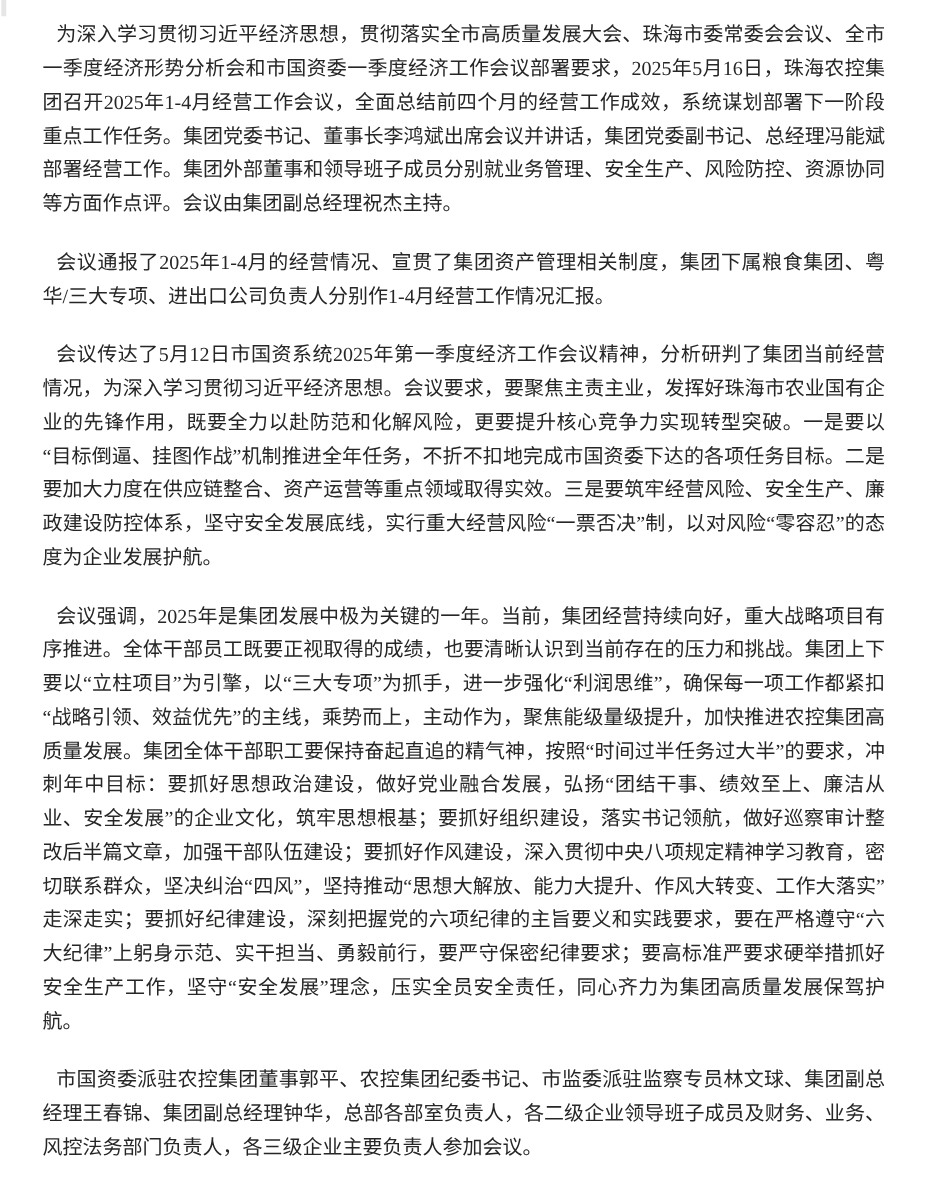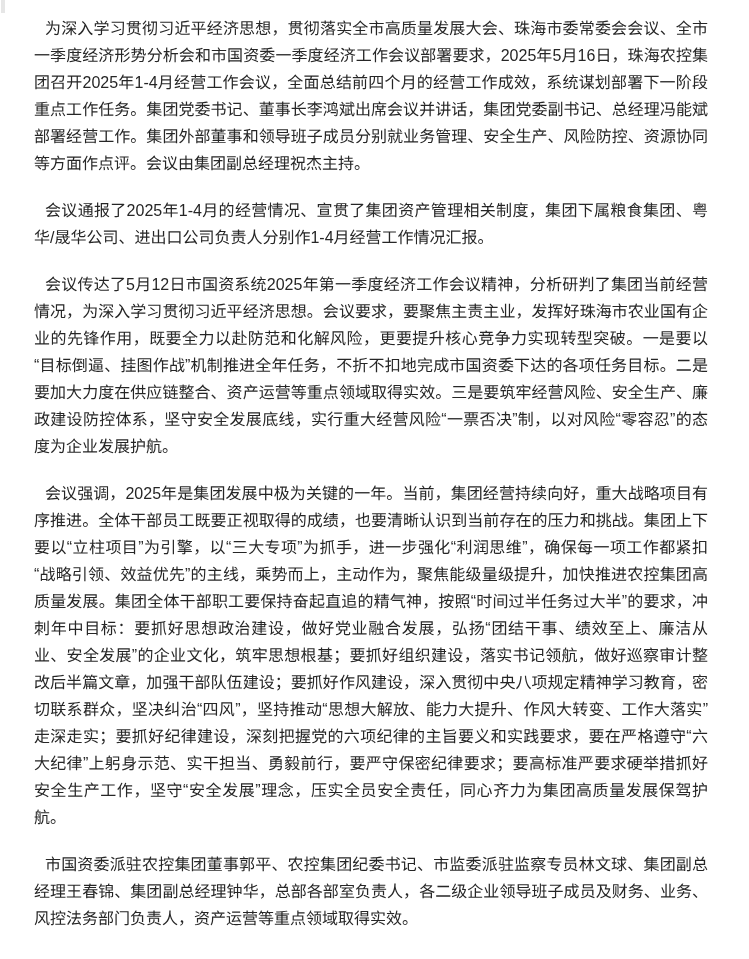--- a/index.html
+++ b/index.html
@@ -25,20 +25,21 @@
     font-size: 16px;
     line-height: 27px;
     color: #262626;
     text-align: justify;
     letter-spacing: 0;
   }
   .doc p {
     margin: 0 0 20px 0;
     text-indent: 11px;
     overflow-wrap: break-word;
+    font-family: Liberation Serif, serif;
   }
   .doc p:last-child {
     margin-bottom: 0;
   }
   .edge-artifact {
     position: absolute;
     left: 1px;
     top: 0;
     width: 4px;
     height: 13px;
@@ -46,17 +47,17 @@
     opacity: 0.7;
   }
 </style>
 </head>
 <body>
 
 <div class="edge-artifact"></div>
 
 <div class="doc">
   <p>为深入学习贯彻习近平经济思想，贯彻落实全市高质量发展大会、珠海市委常委会会议、全市一季度经济形势分析会和市国资委一季度经济工作会议部署要求，2025年5月16日，珠海农控集团召开2025年1-4月经营工作会议，全面总结前四个月的经营工作成效，系统谋划部署下一阶段重点工作任务。集团党委书记、董事长李鸿斌出席会议并讲话，集团党委副书记、总经理冯能斌部署经营工作。集团外部董事和领导班子成员分别就业务管理、安全生产、风险防控、资源协同等方面作点评。会议由集团副总经理祝杰主持。</p>
-  <p>会议通报了2025年1-4月的经营情况、宣贯了集团资产管理相关制度，集团下属粮食集团、粤华/晟华公司、进出口公司负责人分别作1-4月经营工作情况汇报。</p>
+  <p>会议通报了2025年1-4月的经营情况、宣贯了集团资产管理相关制度，集团下属粮食集团、粤华/三大专项、进出口公司负责人分别作1-4月经营工作情况汇报。</p>
   <p>会议传达了5月12日市国资系统2025年第一季度经济工作会议精神，分析研判了集团当前经营情况，为深入学习贯彻习近平经济思想。会议要求，要聚焦主责主业，发挥好珠海市农业国有企业的先锋作用，既要全力以赴防范和化解风险，更要提升核心竞争力实现转型突破。一是要以“目标倒逼、挂图作战”机制推进全年任务，不折不扣地完成市国资委下达的各项任务目标。二是要加大力度在供应链整合、资产运营等重点领域取得实效。三是要筑牢经营风险、安全生产、廉政建设防控体系，坚守安全发展底线，实行重大经营风险“一票否决”制，以对风险“零容忍”的态度为企业发展护航。</p>
   <p>会议强调，2025年是集团发展中极为关键的一年。当前，集团经营持续向好，重大战略项目有序推进。全体干部员工既要正视取得的成绩，也要清晰认识到当前存在的压力和挑战。集团上下要以“立柱项目”为引擎，以“三大专项”为抓手，进一步强化“利润思维”，确保每一项工作都紧扣“战略引领、效益优先”的主线，乘势而上，主动作为，聚焦能级量级提升，加快推进农控集团高质量发展。集团全体干部职工要保持奋起直追的精气神，按照“时间过半任务过大半”的要求，冲刺年中目标：要抓好思想政治建设，做好党业融合发展，弘扬“团结干事、绩效至上、廉洁从业、安全发展”的企业文化，筑牢思想根基；要抓好组织建设，落实书记领航，做好巡察审计整改后半篇文章，加强干部队伍建设；要抓好作风建设，深入贯彻中央八项规定精神学习教育，密切联系群众，坚决纠治“四风”，坚持推动“思想大解放、能力大提升、作风大转变、工作大落实”走深走实；要抓好纪律建设，深刻把握党的六项纪律的主旨要义和实践要求，要在严格遵守“六大纪律”上躬身示范、实干担当、勇毅前行，要严守保密纪律要求；要高标准严要求硬举措抓好安全生产工作，坚守“安全发展”理念，压实全员安全责任，同心齐力为集团高质量发展保驾护航。</p>
-  <p>市国资委派驻农控集团董事郭平、农控集团纪委书记、市监委派驻监察专员林文球、集团副总经理王春锦、集团副总经理钟华，总部各部室负责人，各二级企业领导班子成员及财务、业务、风控法务部门负责人，资产运营等重点领域取得实效。</p>
+  <p>市国资委派驻农控集团董事郭平、农控集团纪委书记、市监委派驻监察专员林文球、集团副总经理王春锦、集团副总经理钟华，总部各部室负责人，各二级企业领导班子成员及财务、业务、风控法务部门负责人，各三级企业主要负责人参加会议。</p>
 </div>
 
 </body></html>

